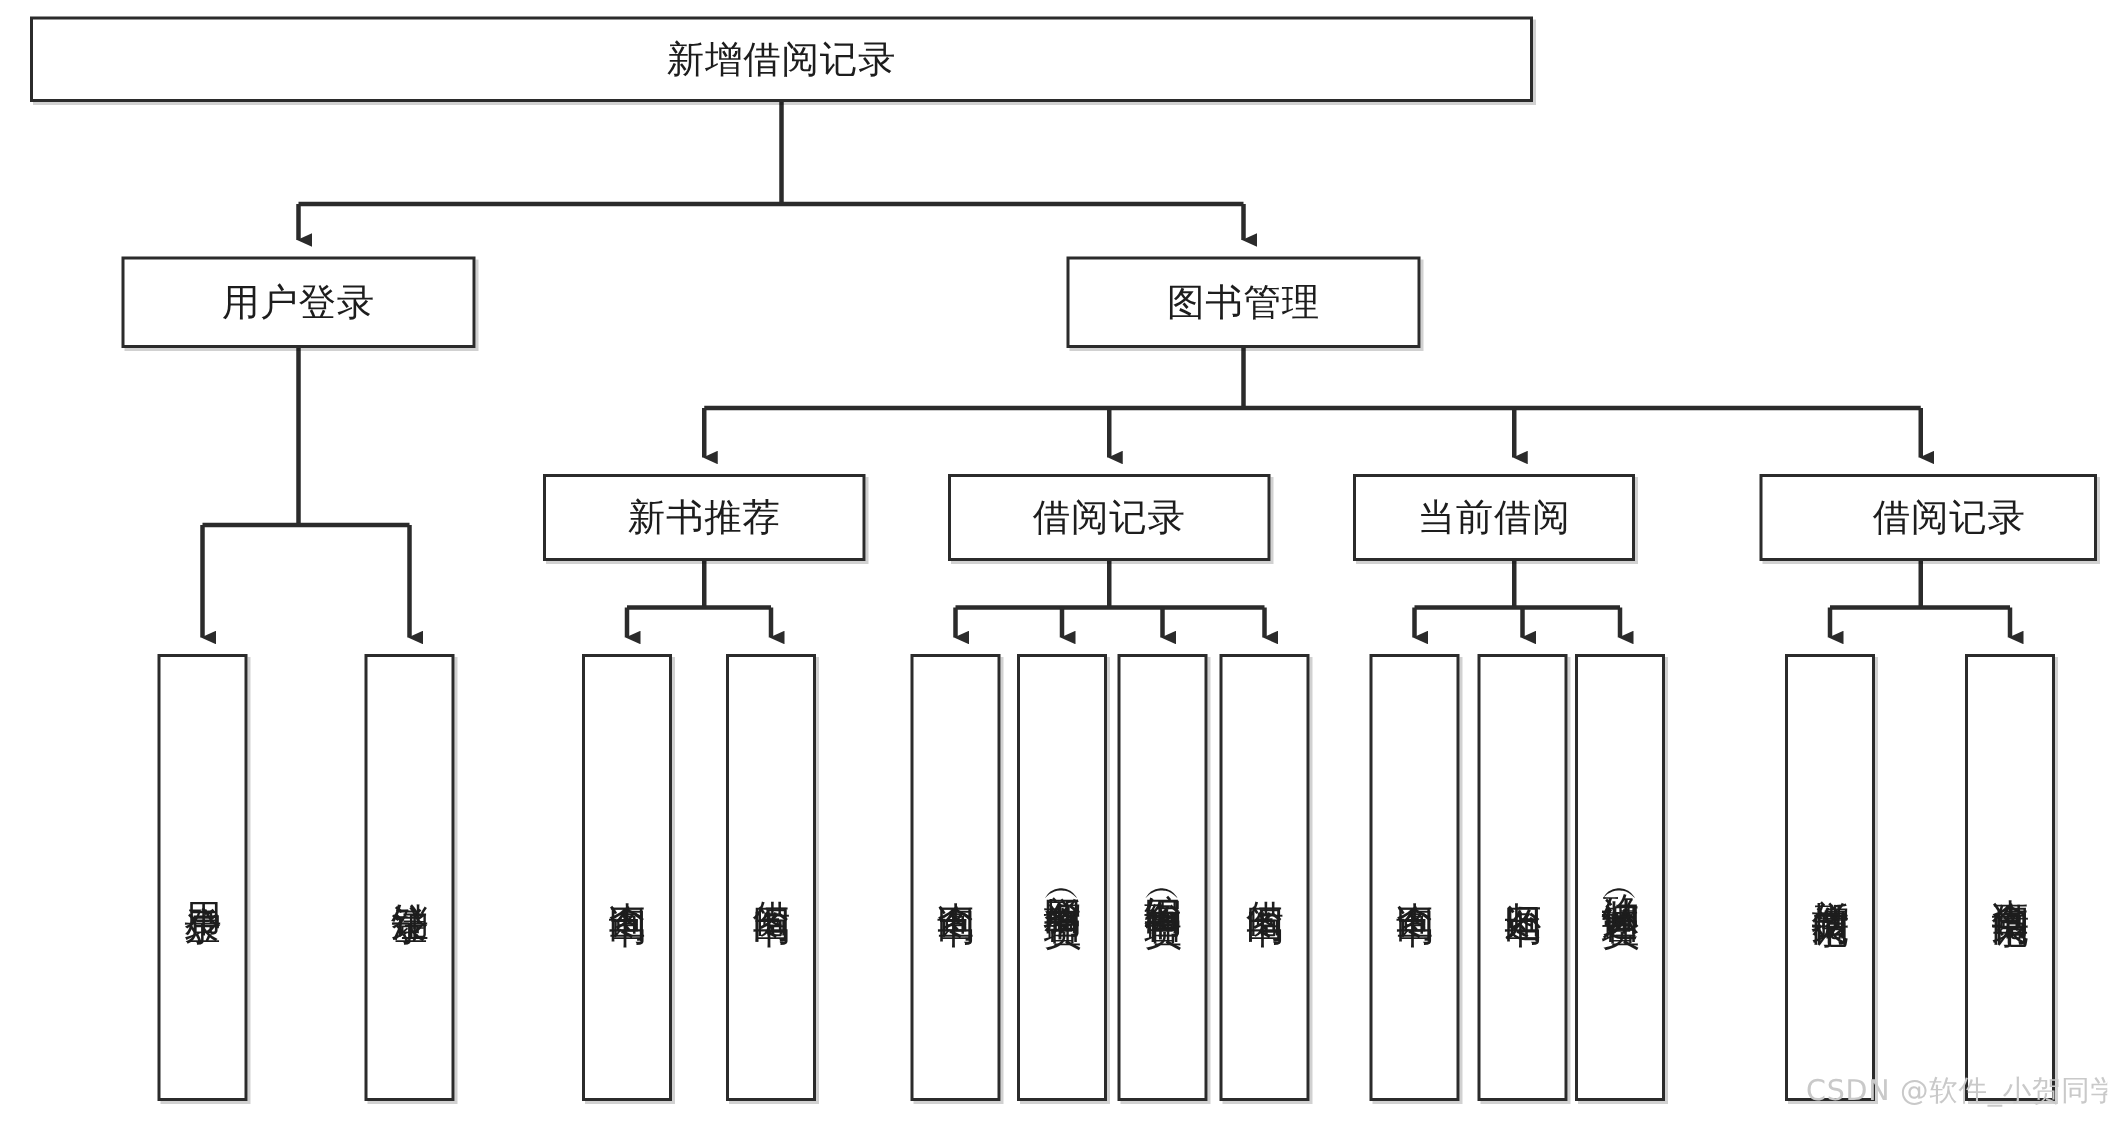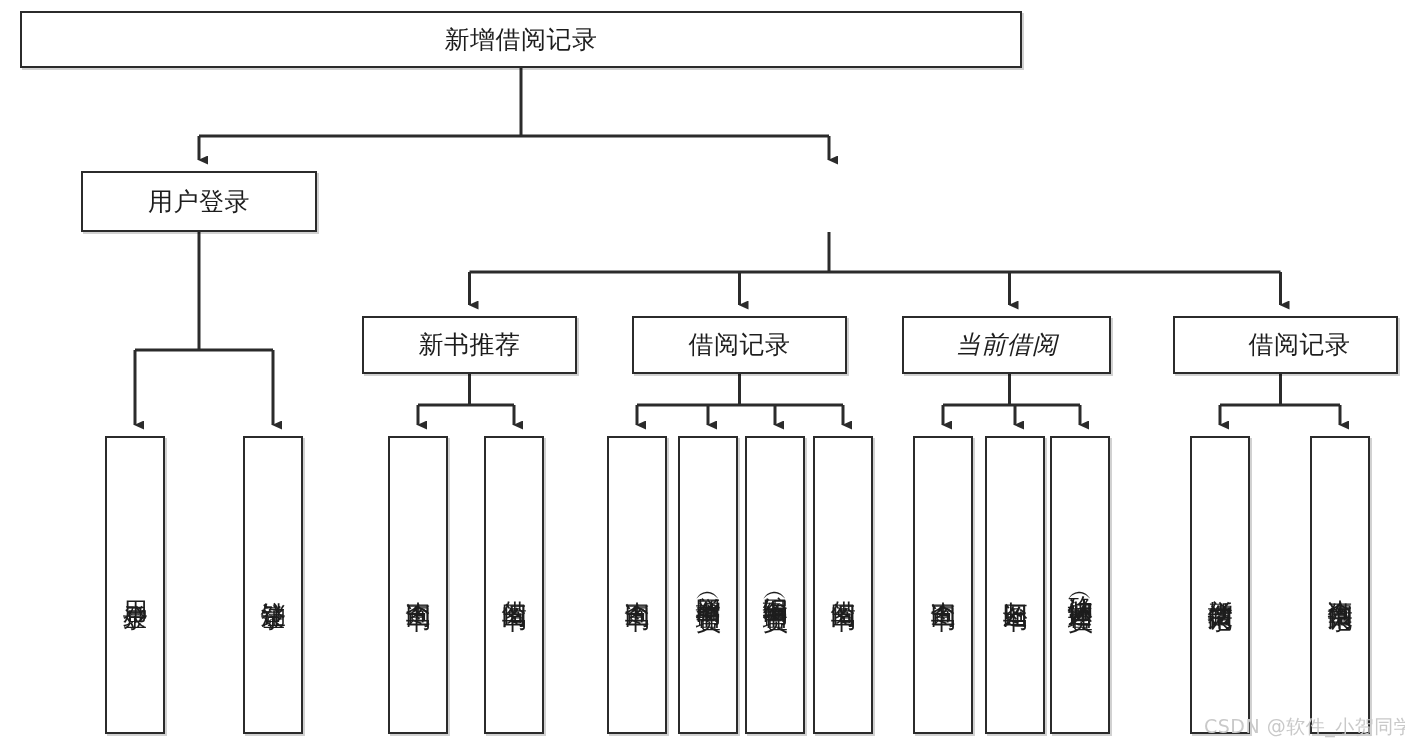--- a/index.html
+++ b/index.html
@@ -122,28 +122,31 @@
       </g>
   </svg>
 
   <div class="node root h" style="left: 20px; top: 11px; width: 1002px; height: 57px;">
     <span class="node-label">新增借阅记录</span>
   </div>
 
   <div class="node h" style="left: 81px; top: 171px; width: 236px; height: 61px;">
     <span class="node-label">用户登录</span>
   </div>
+  <div class="node h" style="left: 711px; top: 171px; width: 236px; height: 61px;">
+    <span class="node-label">图书管理</span>
+  </div>
 
   <div class="node h" style="left: 362px; top: 316px; width: 215px; height: 58px;">
     <span class="node-label">新书推荐</span>
   </div>
   <div class="node h" style="left: 632px; top: 316px; width: 215px; height: 58px;">
     <span class="node-label">借阅记录</span>
   </div>
-  <div class="node h" style="left: 902px; top: 316px; width: 209px; height: 58px; font-style: italic;">
+  <div class="node h" style="left: 902px; top: 316px; width: 188px; height: 58px;">
     <span class="node-label">当前借阅</span>
   </div>
   <div class="node h" style="left: 1173px; top: 316px; width: 225px; height: 58px; padding-left: 28px;">
     <span class="node-label">借阅记录</span>
   </div>
 
   <div class="node v" style="left: 105px; top: 436px; width: 60px; height: 298px;">
     <span class="node-label">用户登录</span>
   </div>
   <div class="node v" style="left: 243px; top: 436px; width: 60px; height: 298px;">

